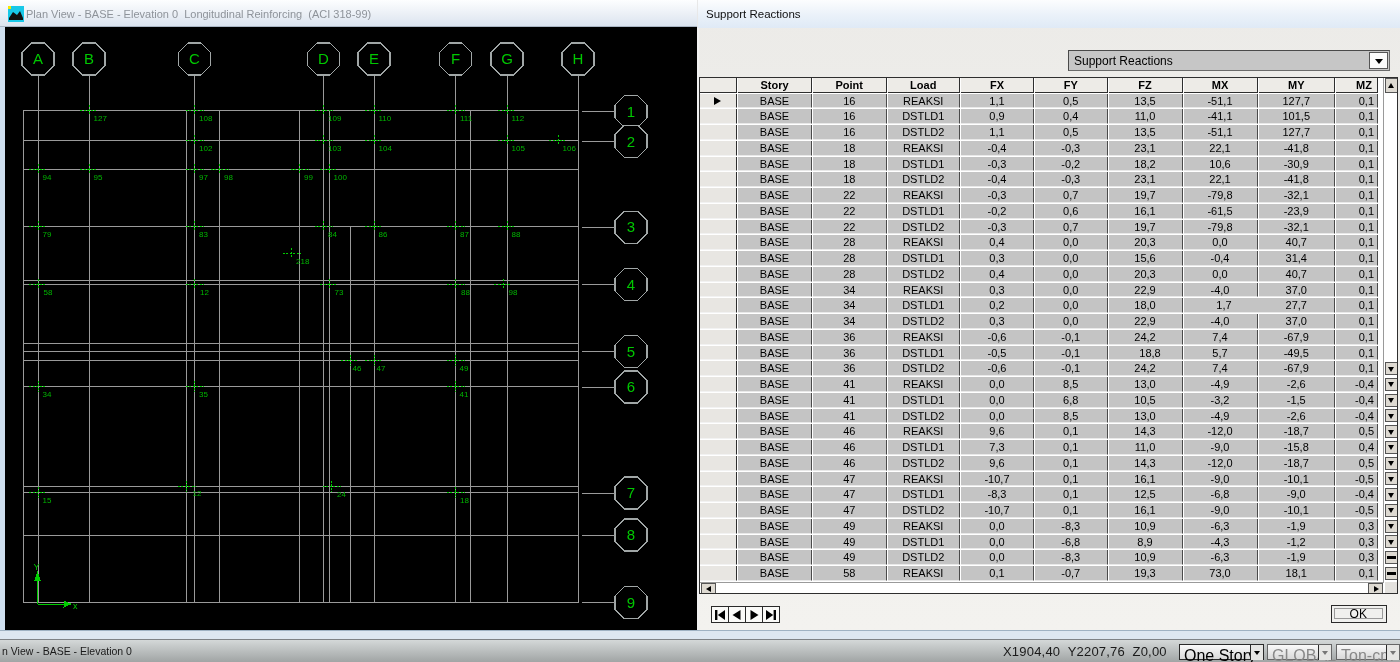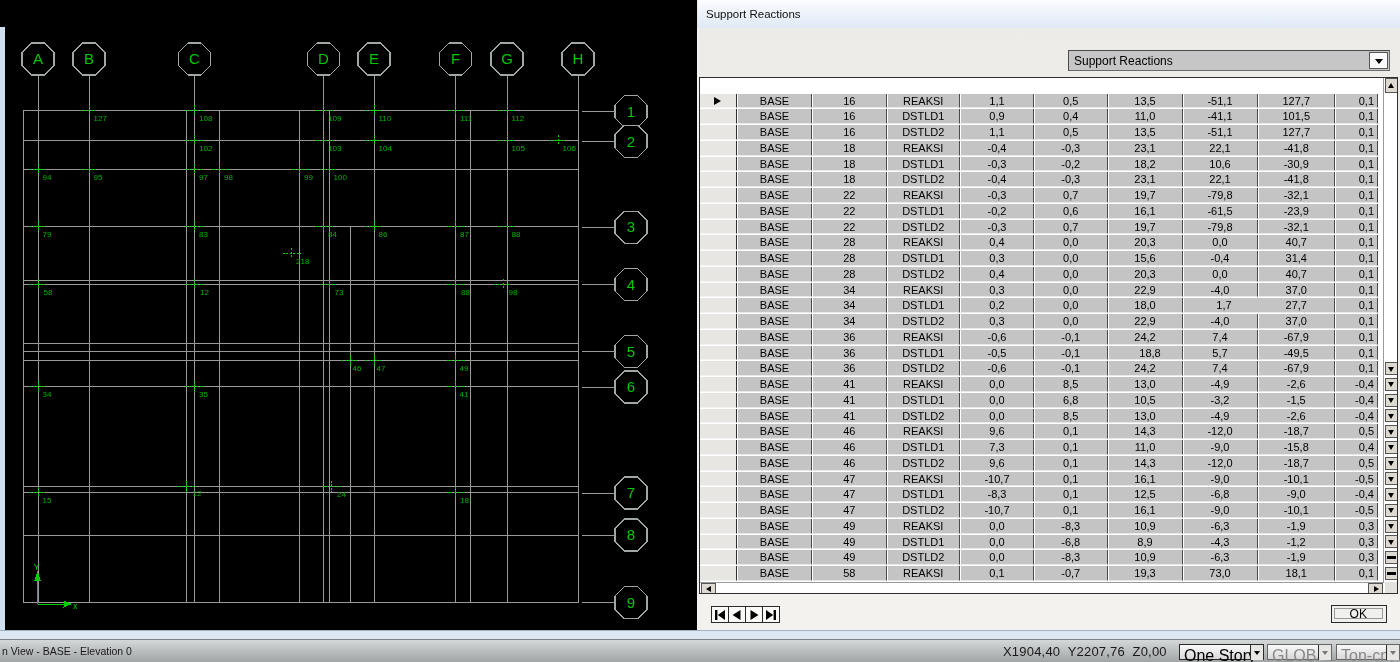--- a/index.html
+++ b/index.html
@@ -62,20 +62,28 @@
 .scombo { position:absolute; top:4px; height:16px; background:linear-gradient(#fafafa,#d8d8d8); border:1px solid #2a2a2a; font-size:16px; }
 .scombo .t { position:absolute; left:4px; top:2px; white-space:nowrap; }
 .scombo .b { position:absolute; right:0; top:0; width:13px; height:15px; background:#e6e6e4; border-left:1px solid #2a2a2a; }
 .scombo .b:after { content:""; position:absolute; left:3px; top:6px; border:3.5px solid transparent; border-top:4px solid #000; }
 .scombo.gray { border-color:#666; }
 .scombo.gray .t { color:#888; }
 .scombo.gray .b:after { border-top-color:#777; }
 </style></head>
 <body>
 <div id="page">
+  <div id="ltitle">
+    <svg style="position:absolute;left:8px;top:6px" width="16" height="16" viewBox="0 0 16 16">
+      <rect width="16" height="16" fill="#18c8e8"></rect>
+      <rect x="0" y="0" width="3" height="3" fill="#f8e800"></rect>
+      <path d="M1 12 L5 6 L9 9 L12 5 L15 12 L15 14 L1 14 Z" fill="#101010"></path>
+    </svg>
+    <span class="txt">Plan View - BASE - Elevation 0&nbsp; Longitudinal Reinforcing&nbsp; (ACI 318-99)</span>
+  </div>
   <svg width="697" height="609" viewBox="0 27 697 609" style="position:absolute;left:0;top:27px" shape-rendering="crispEdges">
       <g font-family="'Liberation Sans',sans-serif">
         <line x1="23" y1="110.5" x2="23" y2="602.5" stroke="#9a9a9a" stroke-width="1"></line>
         <line x1="38" y1="75" x2="38" y2="602.5" stroke="#9a9a9a" stroke-width="1"></line>
         <line x1="89" y1="75" x2="89" y2="602.5" stroke="#9a9a9a" stroke-width="1"></line>
         <line x1="186.5" y1="110.5" x2="186.5" y2="602.5" stroke="#9a9a9a" stroke-width="1"></line>
         <line x1="194.5" y1="75" x2="194.5" y2="602.5" stroke="#9a9a9a" stroke-width="1"></line>
         <line x1="219.5" y1="110.5" x2="219.5" y2="602.5" stroke="#9a9a9a" stroke-width="1"></line>
         <line x1="299.5" y1="110.5" x2="299.5" y2="602.5" stroke="#9a9a9a" stroke-width="1"></line>
         <line x1="323.5" y1="75" x2="323.5" y2="602.5" stroke="#9a9a9a" stroke-width="1"></line>
@@ -272,20 +280,32 @@
   <div id="dlg">
     <div id="dledge"></div>
     <div id="dtitle">
         <span class="txt">Support Reactions</span>
       </div>
     <div id="combo">
         <span class="txt">Support Reactions</span>
         <span class="btn"></span>
       </div>
     <div class="grid">
+        <div class="hrow">
+          <div class="hc" style="left:0px;width:37px;"></div>
+          <div class="hc" style="left:38px;width:74px;">Story</div>
+          <div class="hc" style="left:113px;width:73.5px;">Point</div>
+          <div class="hc" style="left:187.5px;width:72.5px;">Load</div>
+          <div class="hc" style="left:261.0px;width:73px;">FX</div>
+          <div class="hc" style="left:335.0px;width:72.5px;">FY</div>
+          <div class="hc" style="left:408.5px;width:74.0px;">FZ</div>
+          <div class="hc" style="left:483.5px;width:74.0px;">MX</div>
+          <div class="hc" style="left:558.5px;width:76.5px;">MY</div>
+          <div class="hc" style="left:636.0px;width:42px;text-align:right;padding-right:5px;">MZ</div>
+        </div>
         <div class="drow" style="top:16.0px">
           <div class="sc" style="left:0px;width:37px;">
             <span class="arr"></span>
           </div>
           <div class="dc" style="left:38px;width:74px;">BASE</div>
           <div class="dc" style="left:113px;width:73.5px;">16</div>
           <div class="dc" style="left:187.5px;width:72.5px;">REAKSI</div>
           <div class="dc" style="left:261.0px;width:73px;">1,1</div>
           <div class="dc" style="left:335.0px;width:72.5px;">0,5</div>
           <div class="dc" style="left:408.5px;width:74.0px;">13,5</div>

